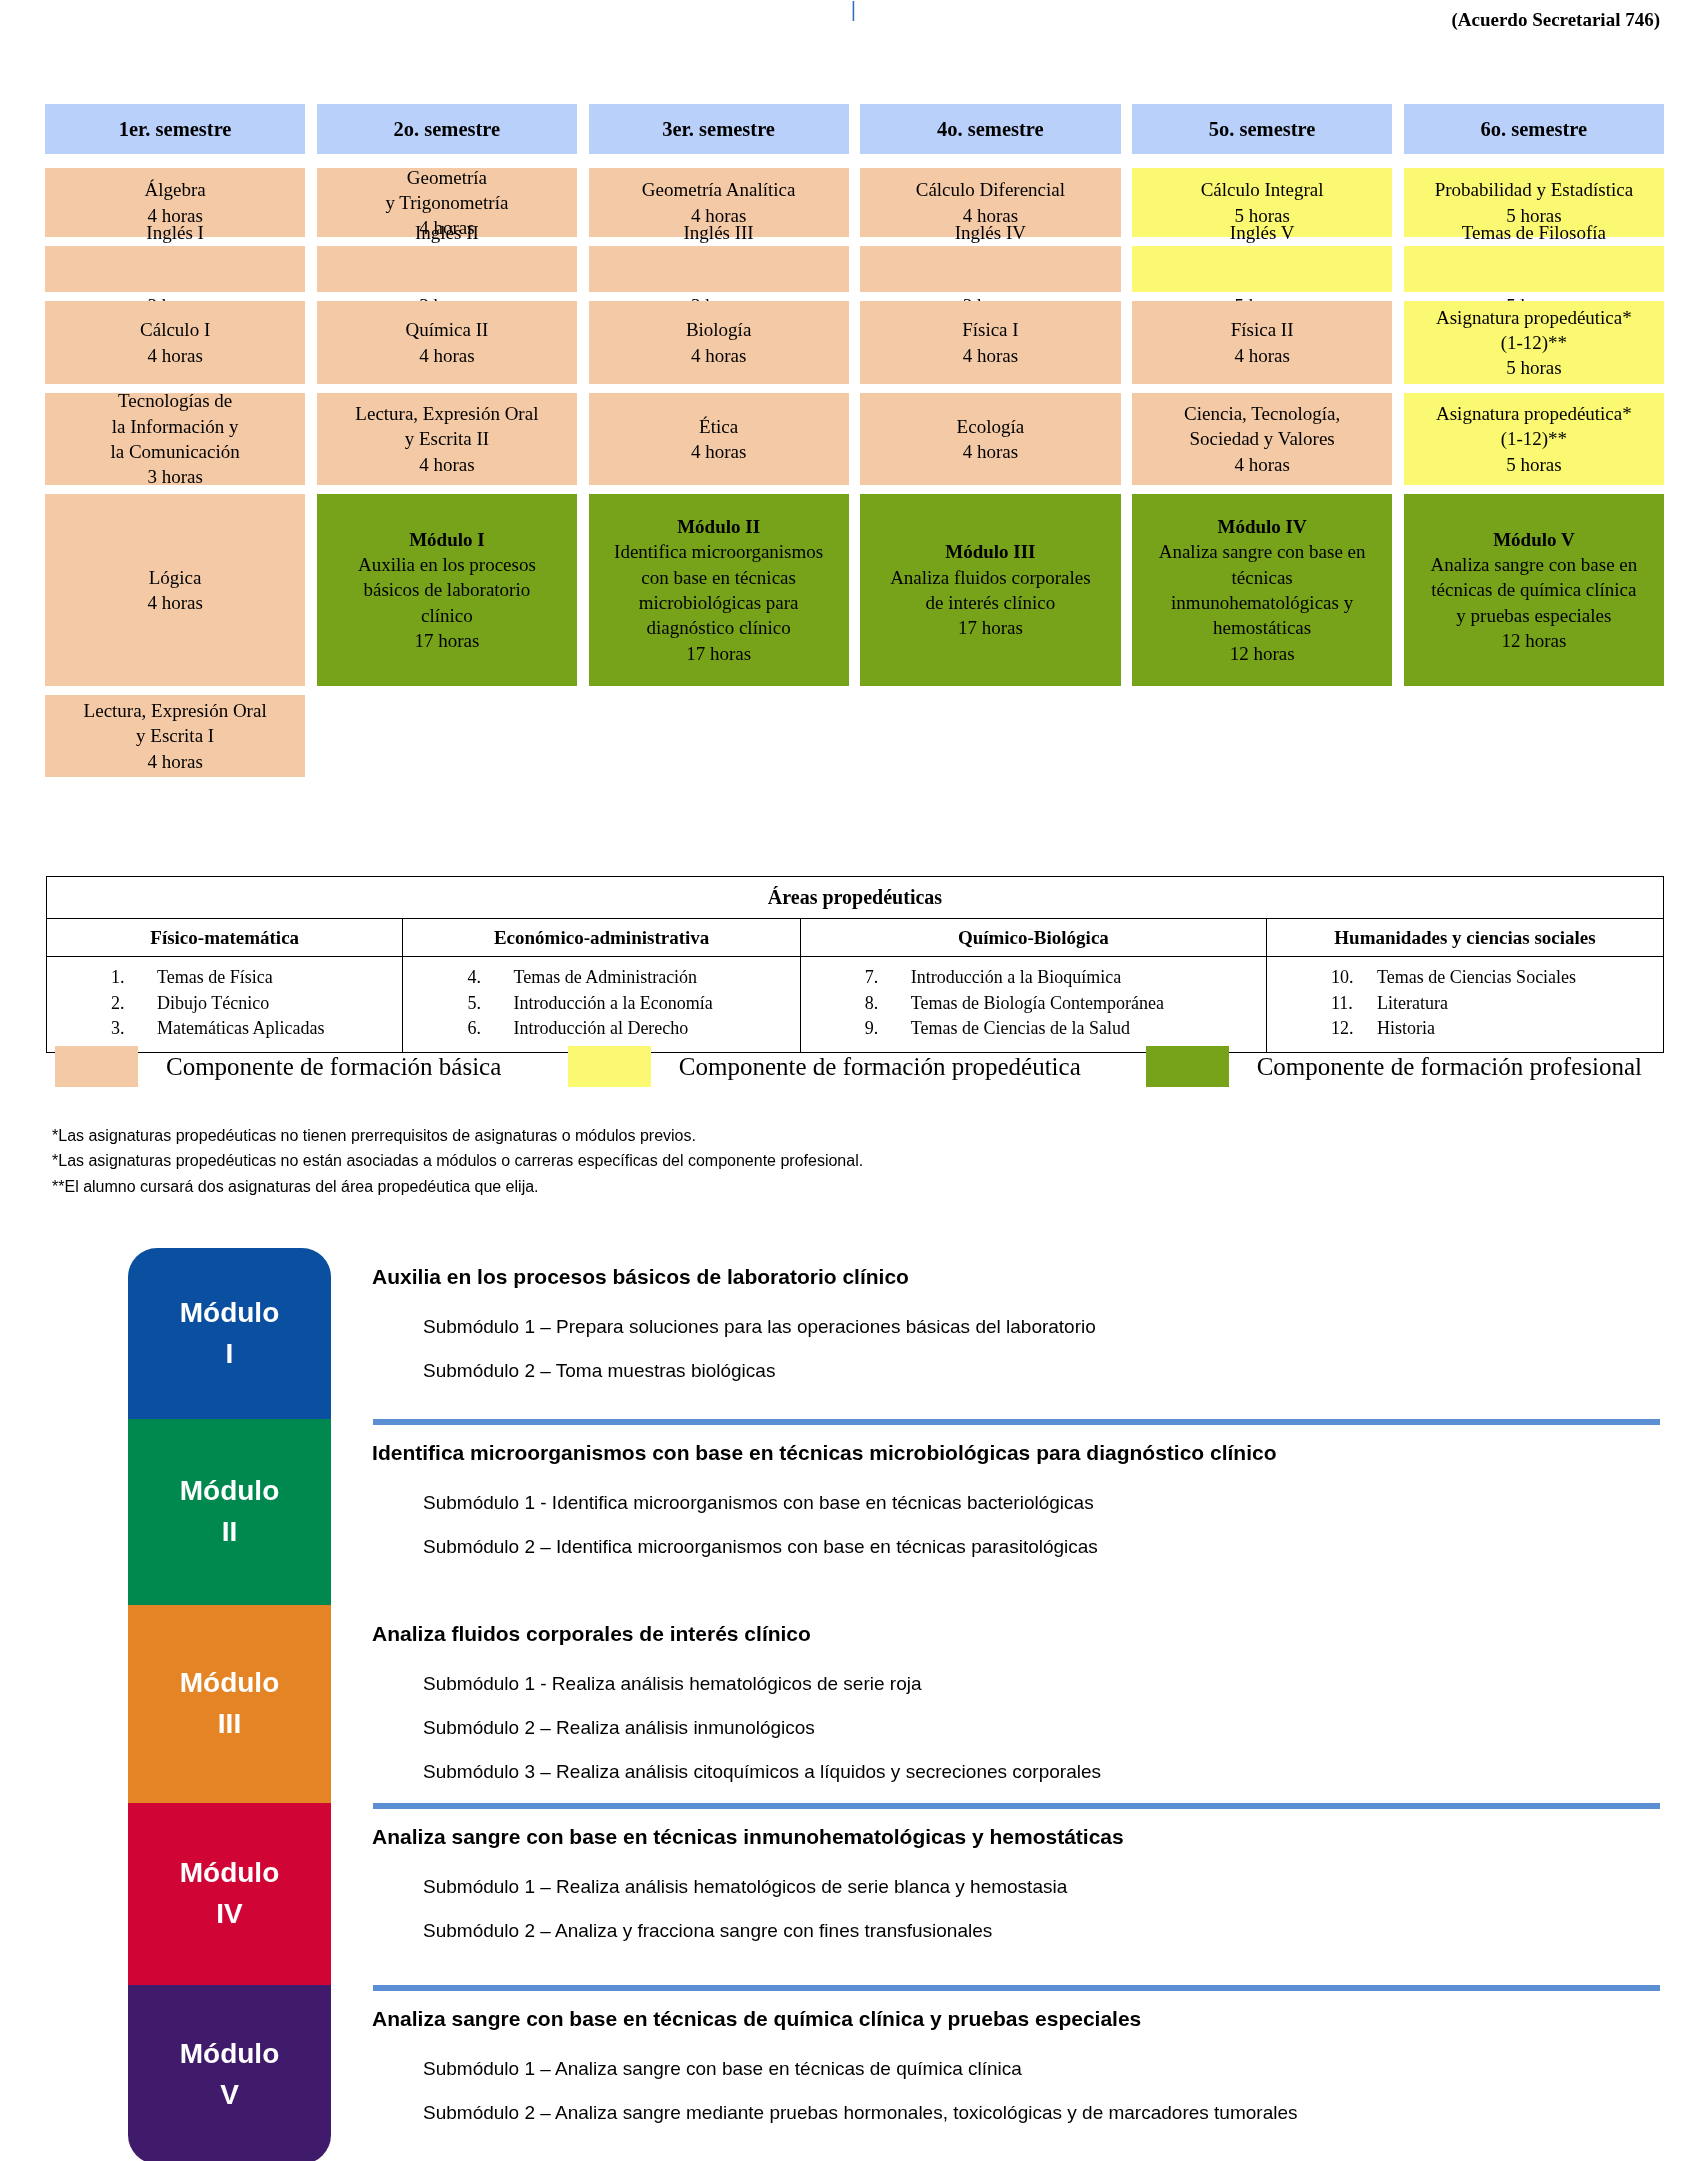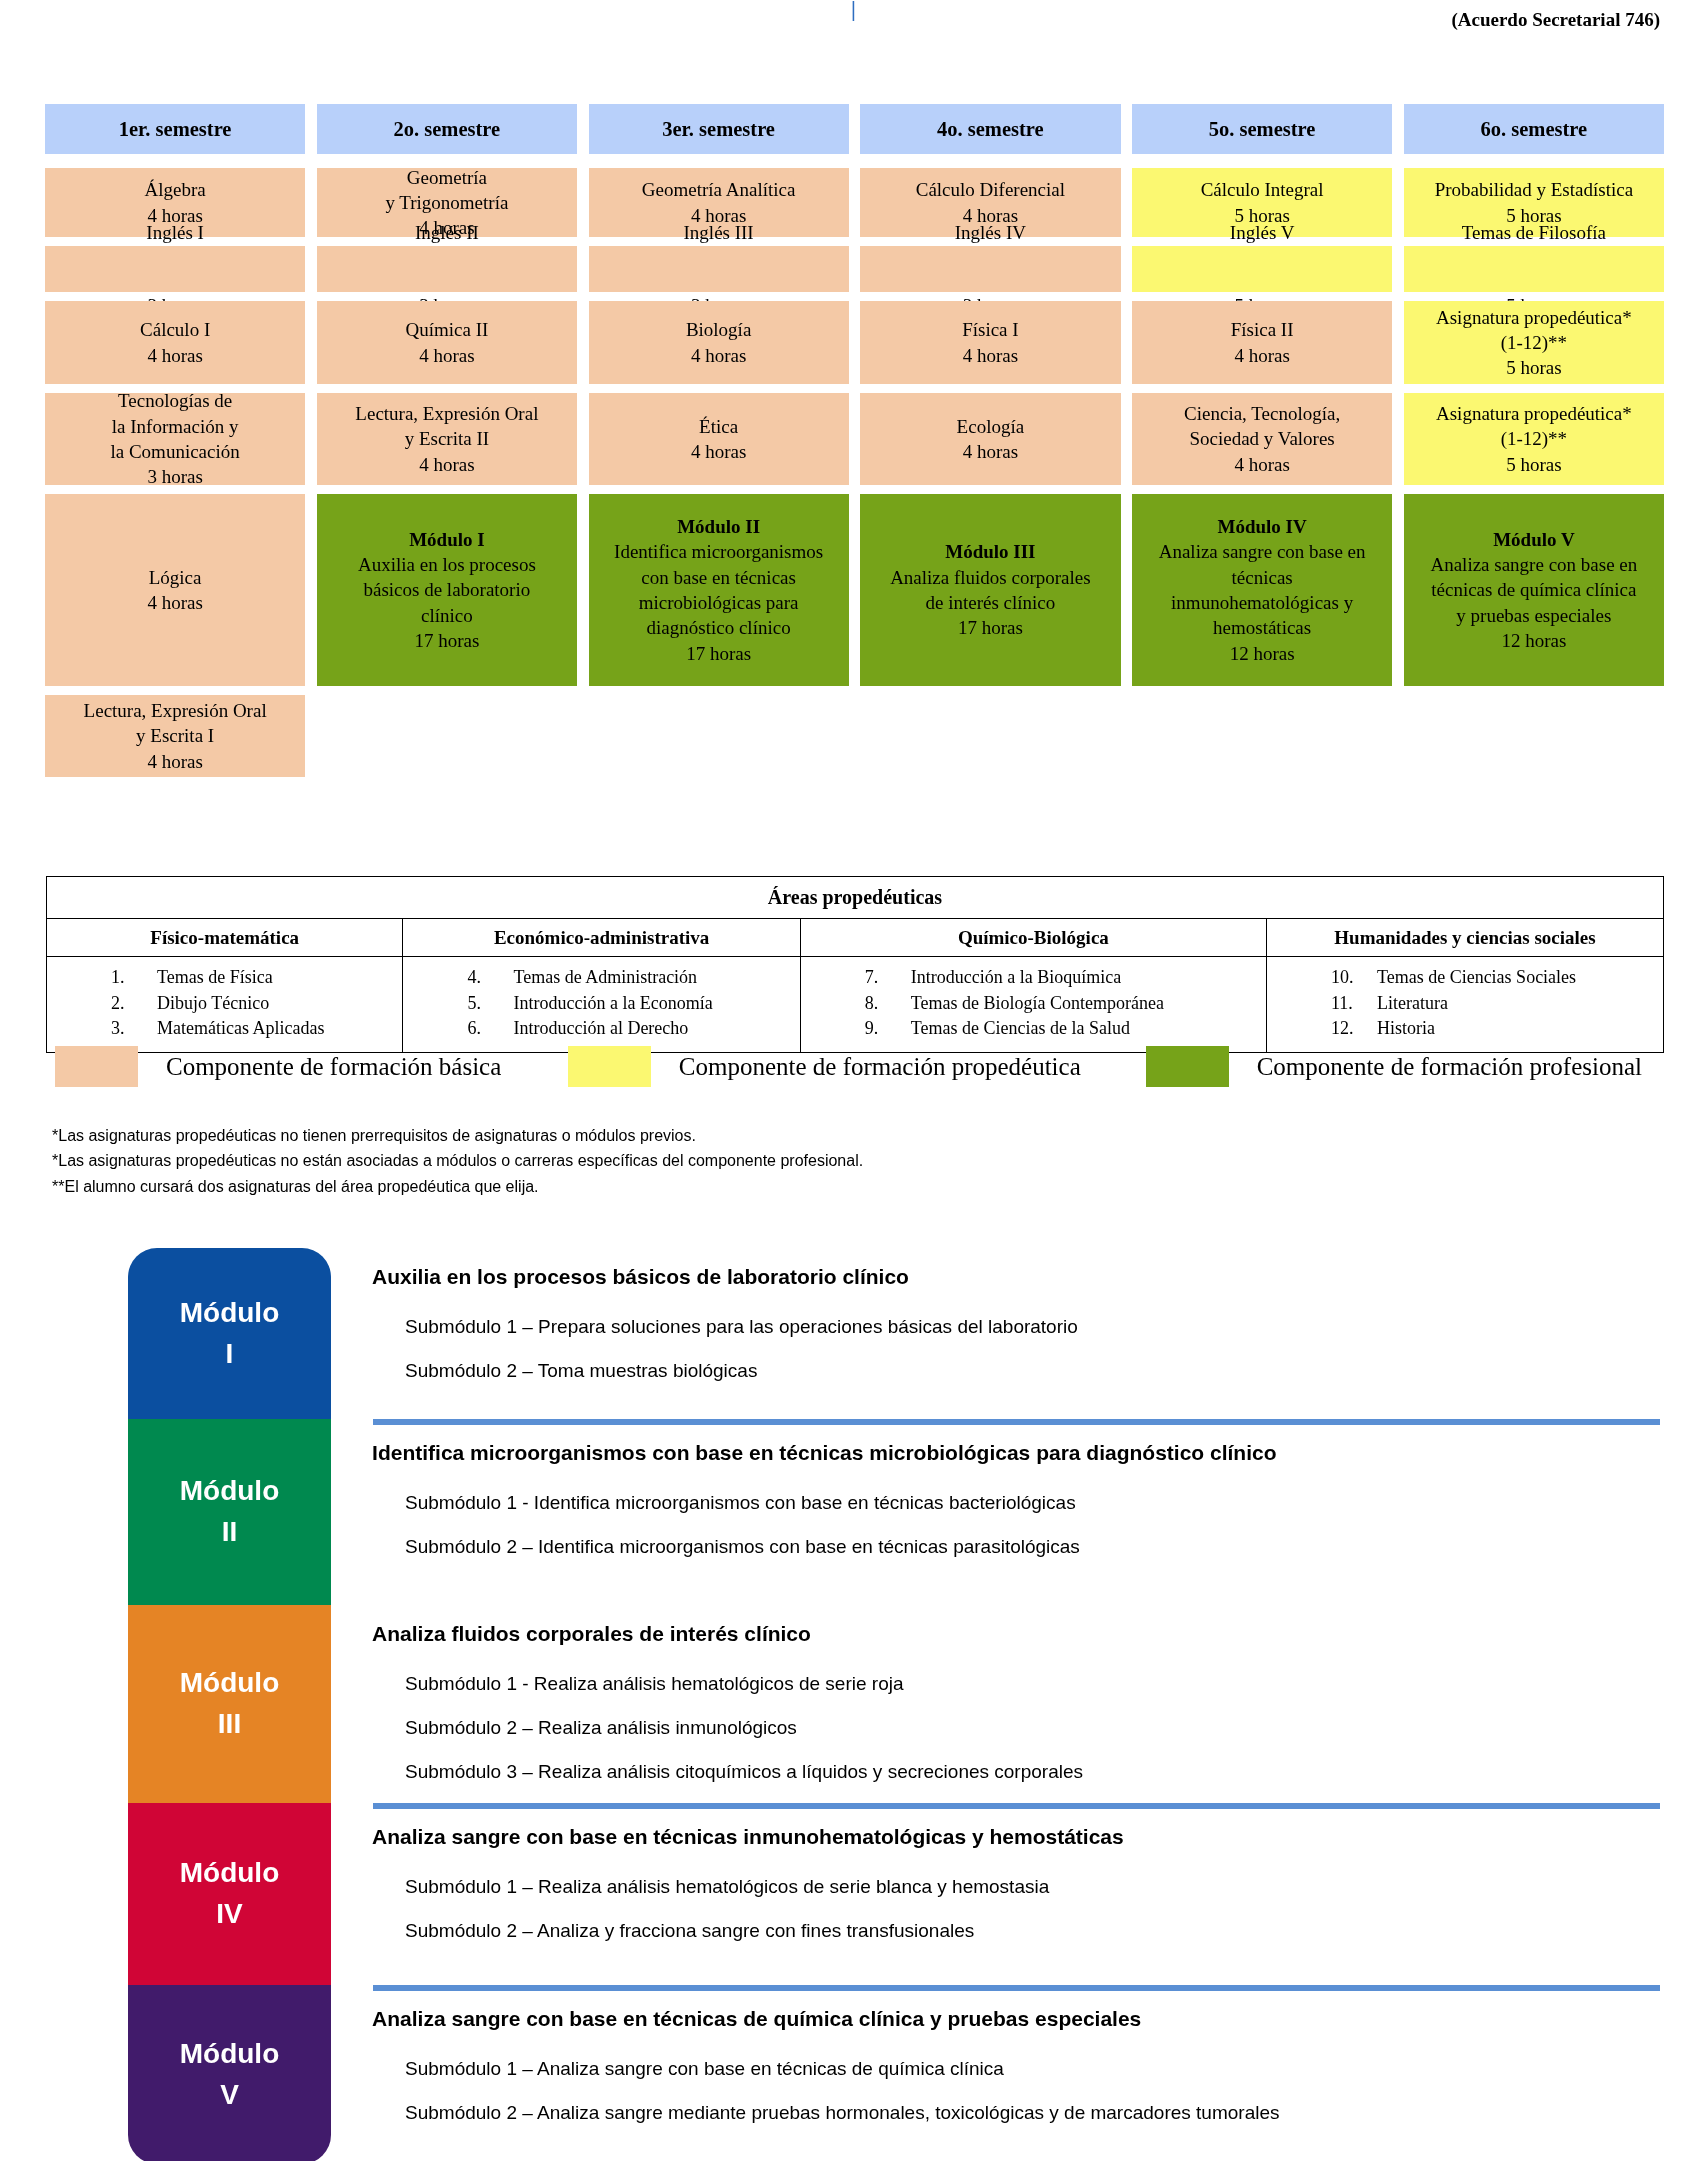--- a/index.html
+++ b/index.html
@@ -147,21 +147,21 @@
     background:#5a8fd4;
     width:1287px;
     margin-left:6.4px;
   }
   .mod-head {
     font-family:"Liberation Sans", sans-serif;
     font-weight:bold;
     font-size:21px;
     margin:16.6px 0 0 5.1px;
   }
-  .sub-list { margin-top:27px; margin-left:38px; }
+  .sub-list { margin-top:27px; margin-left:56px; }
   .sub-item {
     font-family:"Liberation Sans", sans-serif;
     font-size:19px;
     margin-bottom:22px;
   }
 </style>
 </head>
 <body>
 
 <div class="page">

